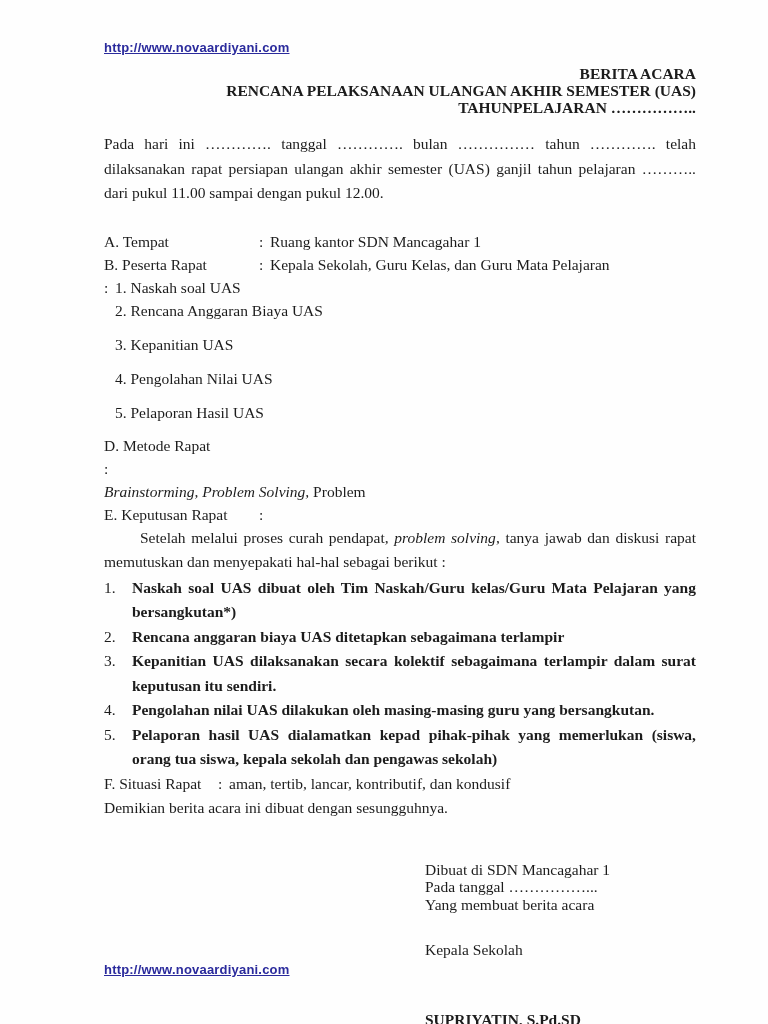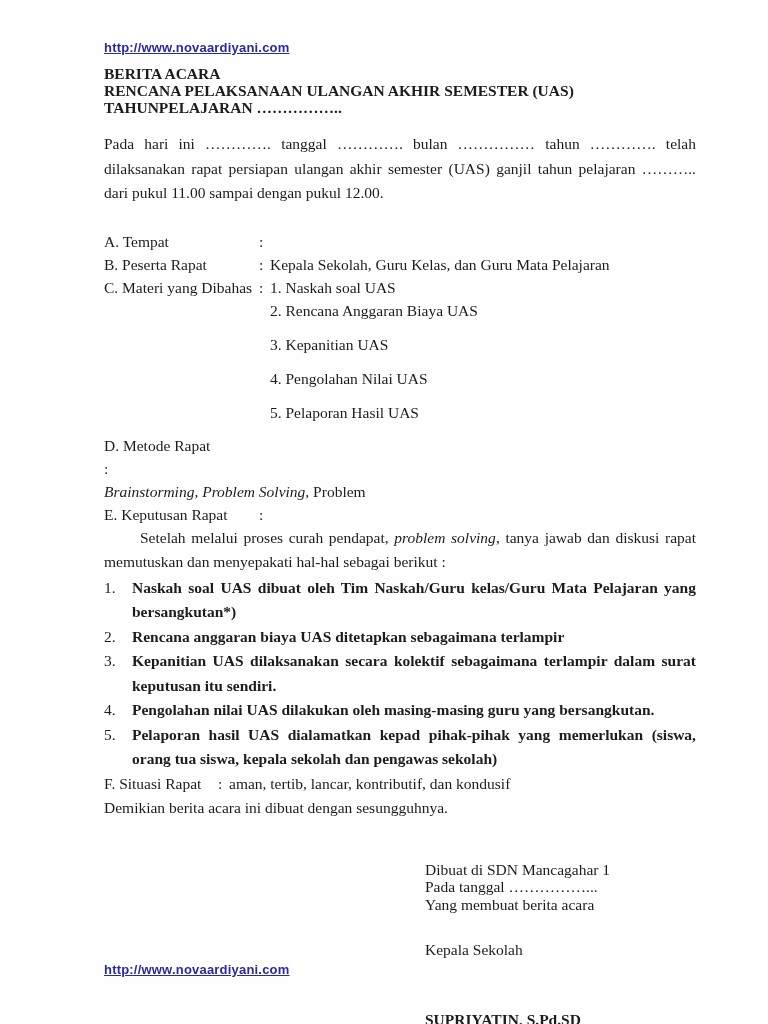--- a/index.html
+++ b/index.html
@@ -25,21 +25,21 @@
     font-family: "Liberation Sans", sans-serif;
     font-weight: bold;
     font-size: 13px;
     letter-spacing: 0.2px;
     color: #2a2a9c;
     text-decoration: underline;
     cursor: pointer;
   }
   .titles {
     margin-top: 9px;
-    text-align: left;
+    text-align: right;
     font-weight: bold;
     line-height: 17px;
     font-size: 15.5px;
   }
   .opening {
     margin: 16px 0 0 0;
     text-align: justify;
     line-height: 24.5px;
   }
   .details { margin-top: 24px; }
@@ -92,30 +92,30 @@
       <div>TAHUNPELAJARAN ……………..</div>
     </div>
 
     <p class="opening">Pada hari ini …………. tanggal …………. bulan …………… tahun …………. telah dilaksanakan rapat  persiapan ulangan akhir semester (UAS) ganjil tahun pelajaran ……….. dari pukul 11.00 sampai dengan pukul 12.00.</p>
 
     <div class="details">
 
       <div class="drow">
         <span class="dlbl">A. Tempat</span>
         <span class="dcolon">:</span>
+        <span class="dval">Ruang kantor SDN Mancagahar 1</span>
       </div>
 
       <div class="drow">
         <span class="dlbl">B. Peserta Rapat</span>
         <span class="dcolon">:</span>
         <span class="dval">Kepala Sekolah, Guru Kelas, dan Guru Mata Pelajaran</span>
       </div>
 
       <div class="drow">
-        <span class="dlbl">C. Materi yang Dibahas</span>
         <span class="dval">
           <span class="c-first">
             <span class="dcolon">:</span>
             <span>1. Naskah soal UAS</span>
           </span>
           <div class="ci">2. Rencana Anggaran Biaya UAS</div>
           <div class="ci ci-sp">3. Kepanitian UAS</div>
           <div class="ci ci-sp">4. Pengolahan Nilai UAS</div>
           <div class="ci ci-sp">5. Pelaporan Hasil UAS</div>
         </span>

